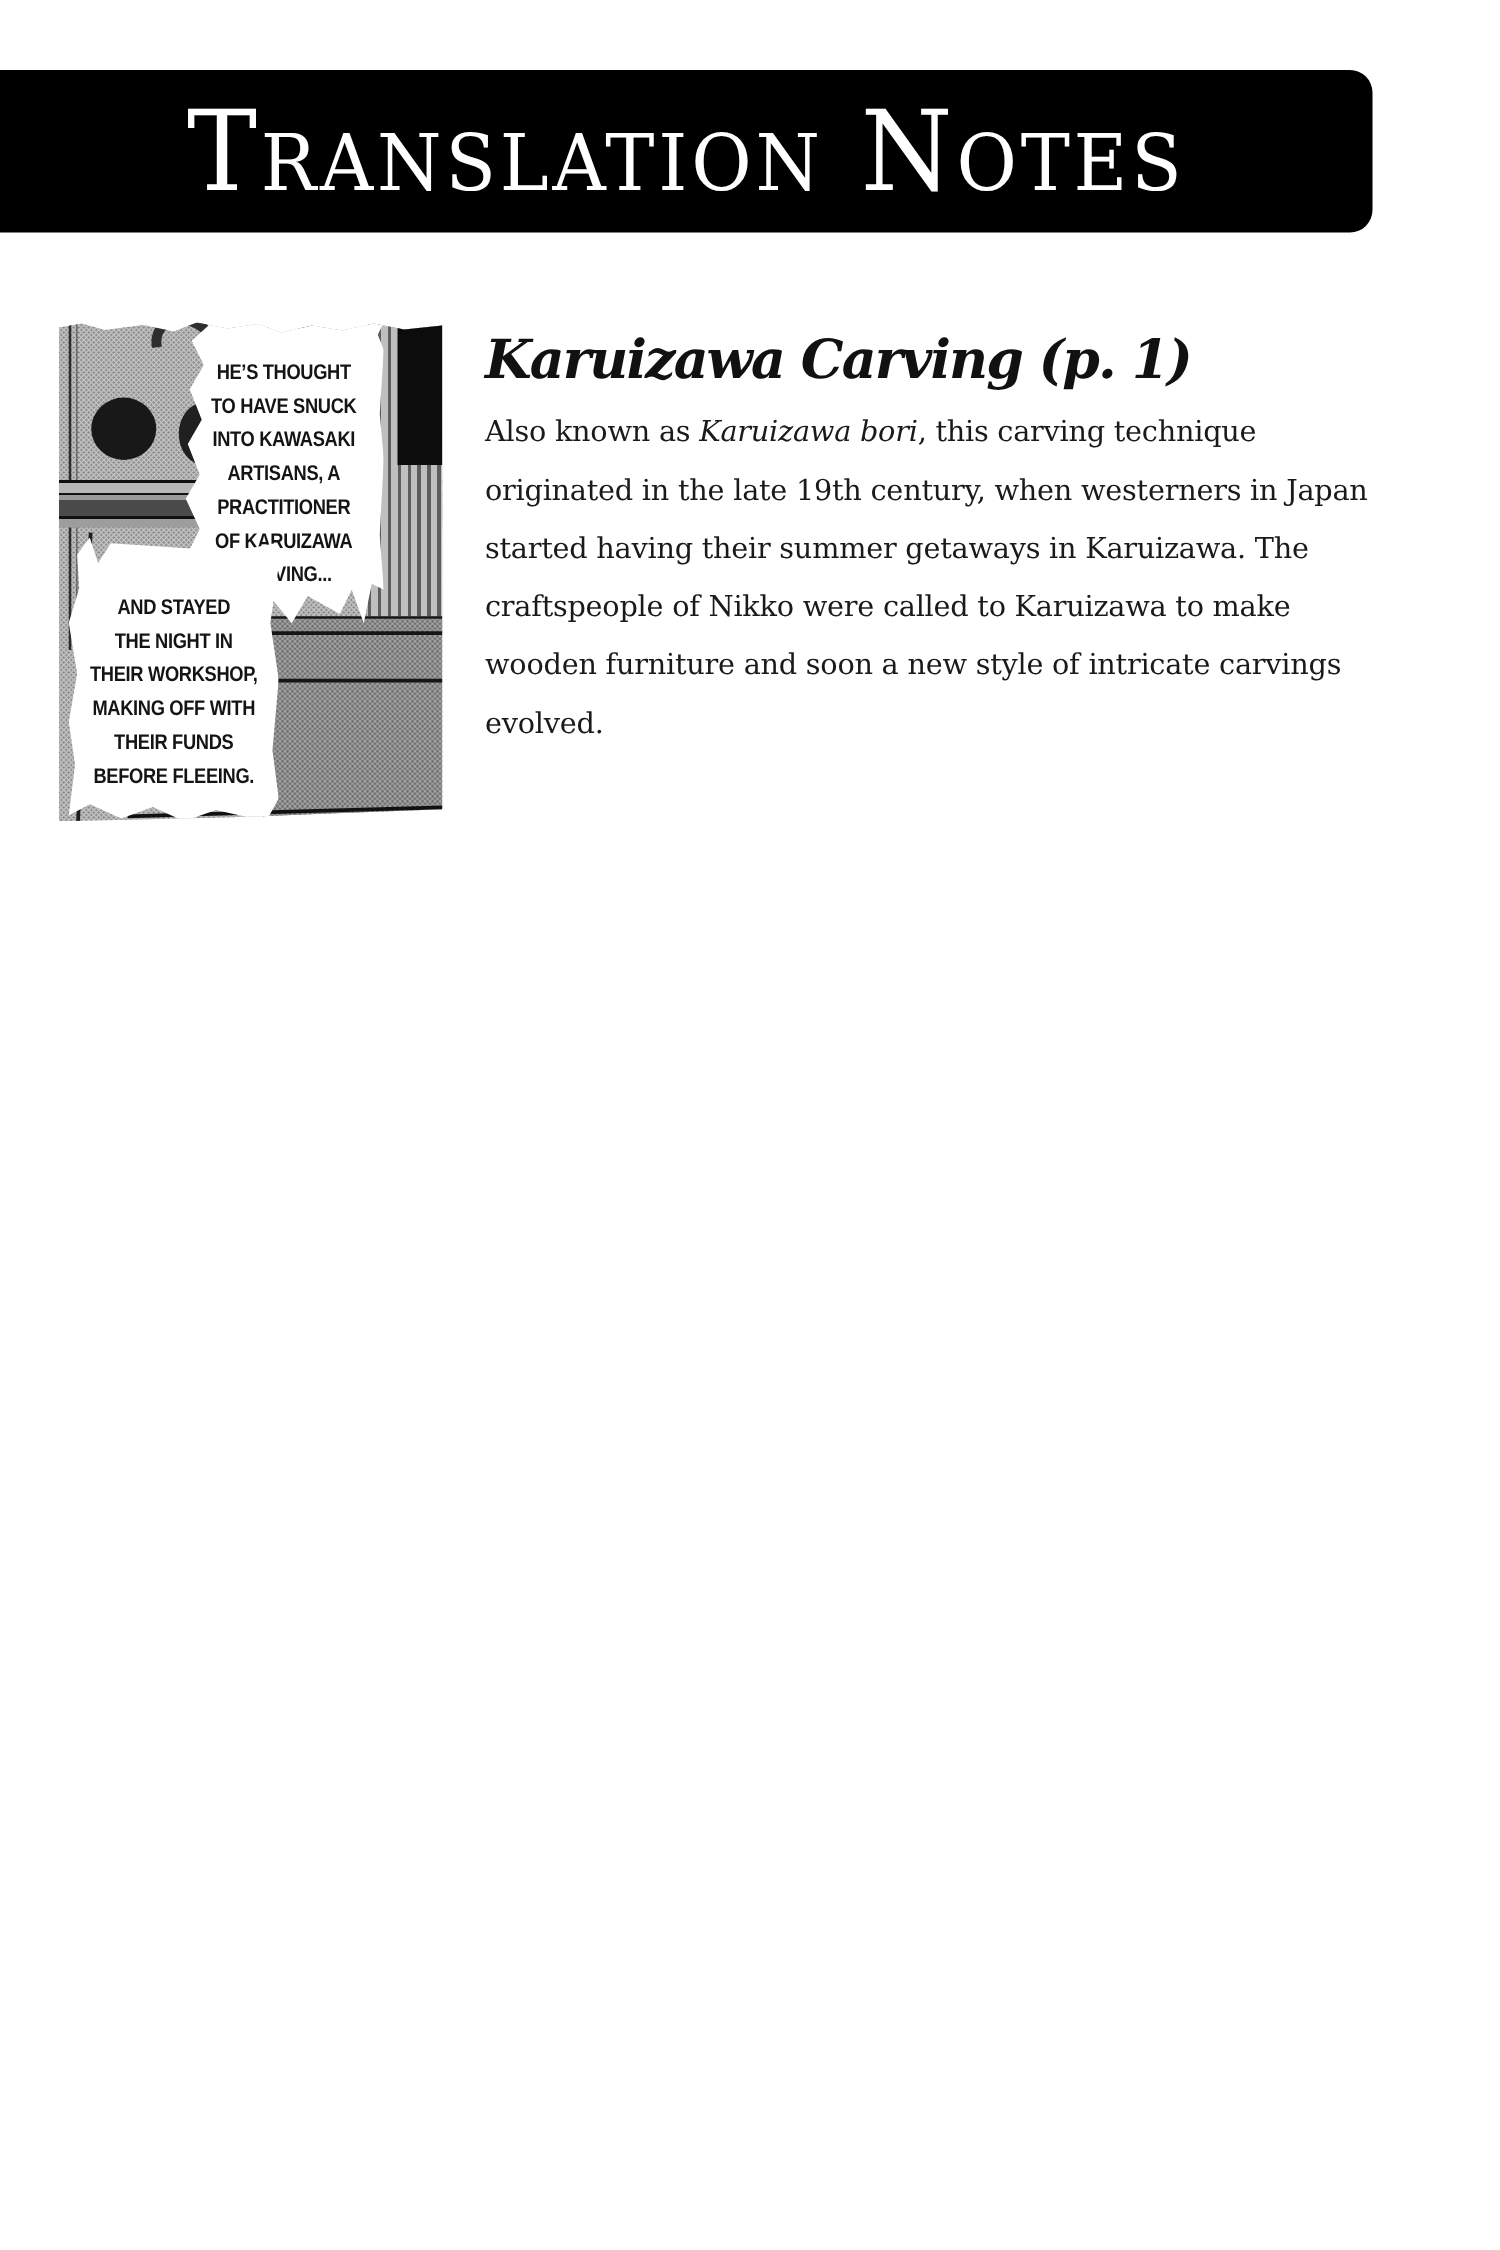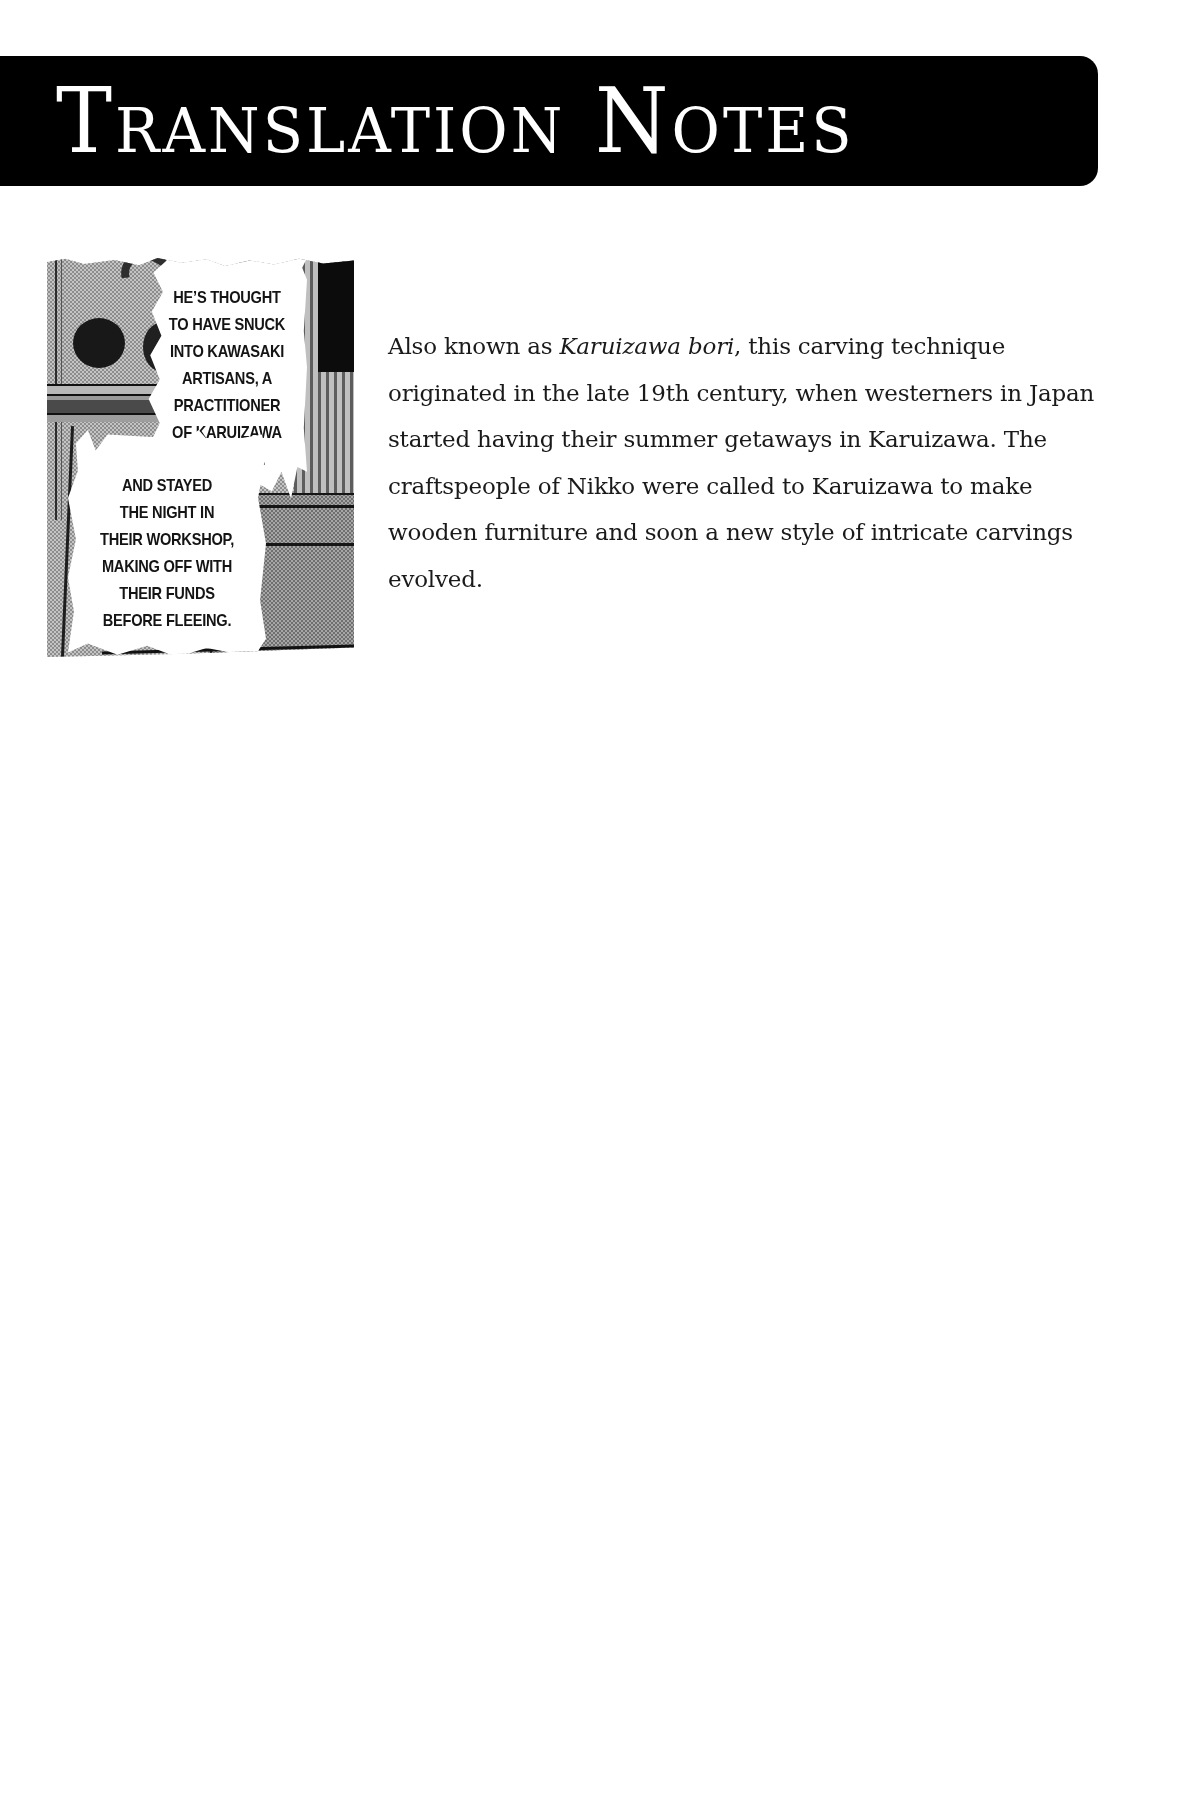--- a/index.html
+++ b/index.html
@@ -6,21 +6,21 @@
   html,body { background:#ffffff; }
   .page {
     position:relative; width:1200px; height:1800px; background:#ffffff;
     overflow:hidden; font-family:"DejaVu Serif", serif;
   }
 
   
   .banner {
     position:absolute; left:0; top:56px; width:1098px; height:130px;
     background:#000000; border-radius:0 18px 18px 0;
-    display:flex; align-items:center; padding-left:56px;
+    display:flex; align-items:center; justify-content:center;
   }
   .banner-title {
     font-family:"DejaVu Serif", serif;
     font-variant-caps:small-caps;
     font-weight:400;
     font-size:84px; line-height:1;
     letter-spacing:3px;
     color:#ffffff;
     transform:scaleY(1.06);
     transform-origin:center;
@@ -77,21 +77,21 @@
   
   .balloon { position:absolute; background:#ffffff; }
   .balloon1 {
     left:100px; top:0; width:160px; height:243px;
     clip-path:polygon(14% 0, 100% 0, 97% 4%, 100% 9%, 98% 30%, 100% 45%,
       98% 70%, 100% 88%, 94% 86%, 90% 99%, 84% 88%, 78% 96%, 62% 90%,
       54% 99%, 44% 91%, 32% 97%, 20% 90%, 8% 95%, 11% 82%, 2% 76%, 8% 68%,
       1% 58%, 8% 50%, 2% 40%, 9% 32%, 3% 22%, 10% 14%, 4% 6%);
   }
   .balloon2 {
-    left:21px; top:172px; width:198px; height:227px;
+    left:8px; top:172px; width:168px; height:227px;
     clip-path:polygon(4% 6%, 10% 0, 14% 9%, 20% 2%, 60% 4%, 66% 0, 72% 6%,
       98% 2%, 100% 10%, 96% 30%, 100% 50%, 97% 75%, 100% 92%, 94% 100%,
       70% 96%, 55% 100%, 40% 95%, 25% 99%, 10% 94%, 0 98%, 3% 80%, 0 65%,
       4% 48%, 0 30%, 5% 18%);
     padding-left:20px;
   }
   .balloon-text {
     position:absolute; left:0; right:0; text-align:center;
     font-family:"Liberation Sans", sans-serif; font-weight:700;
     font-size:17px; line-height:27px; color:#141414;
@@ -154,16 +154,17 @@
         <div>AND STAYED</div>
         <div>THE NIGHT IN</div>
         <div>THEIR WORKSHOP,</div>
         <div>MAKING OFF WITH</div>
         <div>THEIR FUNDS</div>
         <div>BEFORE FLEEING.</div>
       </div>
     </div>
   </figure>
 
+  <h2 class="note-heading">Karuizawa Carving (p. 1)</h2>
 
   <p class="note-body"><span>Also known as </span><em>Karuizawa bori</em><span>, this carving technique originated in the late 19th century, when westerners in Japan started having their summer getaways in Karuizawa. The craftspeople of Nikko were called to Karuizawa to make wooden furniture and soon a new style of intricate carvings evolved.</span></p>
 
 </div>
 
 </body></html>

